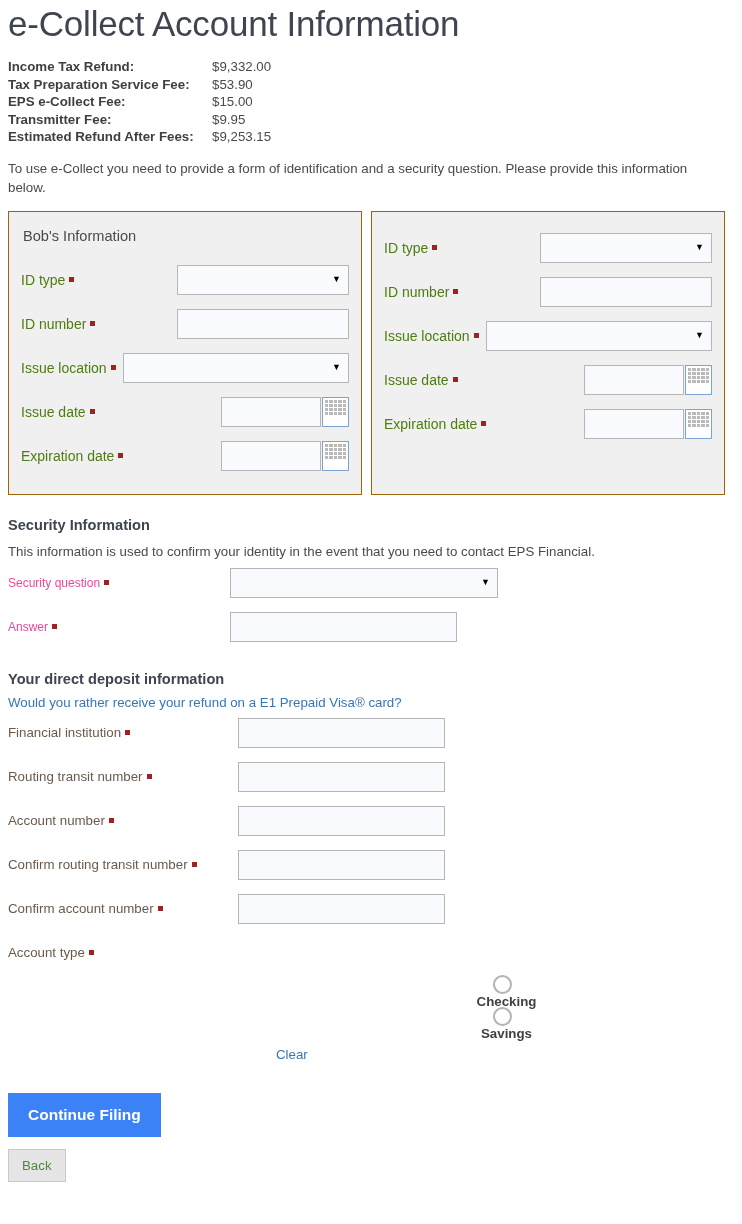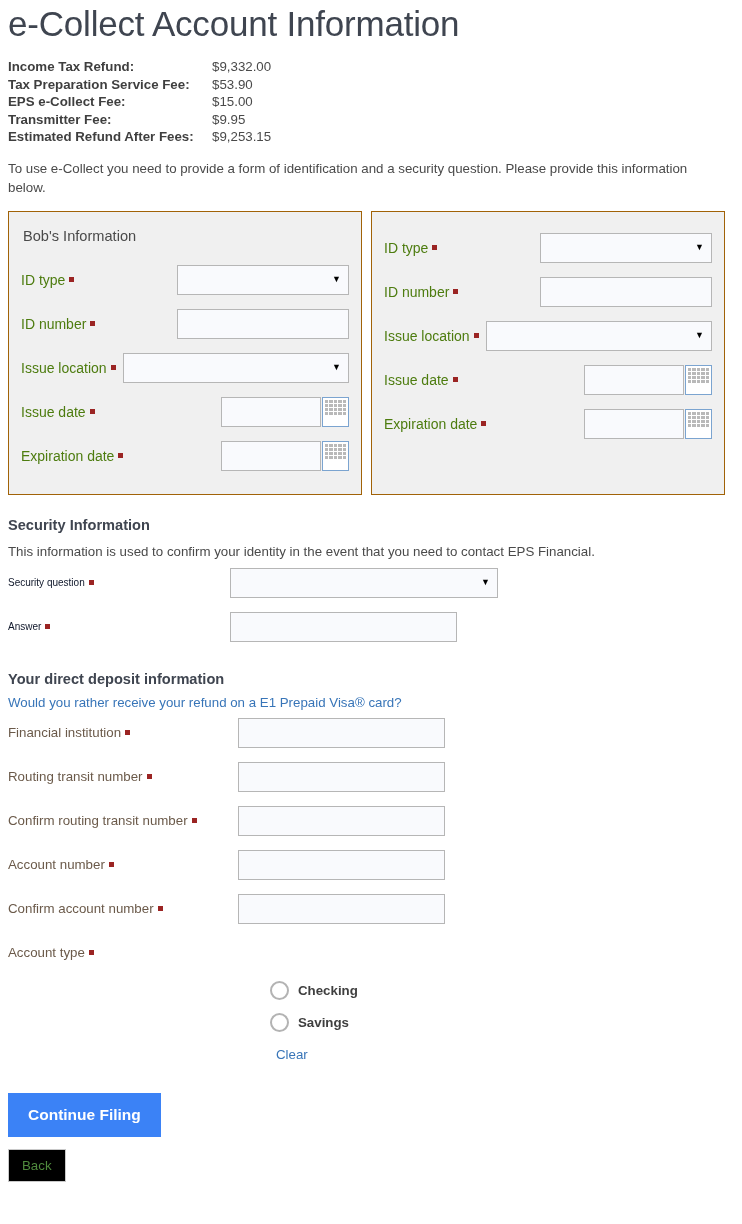--- a/index.html
+++ b/index.html
@@ -149,22 +149,22 @@
     text-align: right;
   }
 
   .srow {
     display: flex;
     align-items: center;
     height: 44px;
   }
   .srow .slabel {
     width: 222px;
-    font-size: 10px;
-    color: #0f172a;
+    font-size: 12px;
+    color: #ec4899;
   }
   .sel-secq { width: 268px; }
   .inp-answer { width: 227px; }
 
   
   .drow {
     display: flex;
     align-items: center;
     height: 44px;
     gap: 8px;
@@ -176,20 +176,21 @@
   }
   .inp-dd { width: 207px; }
 
   
   .radios { margin-left: 0; }
   .radio-line {
     display: flex;
     align-items: center;
     height: 32px;
     margin-left: 262px;
+    flex-direction: column;
   }
   .radio {
     width: 19px; height: 19px;
     border: 2px solid #b3b3b3;
     border-radius: 50%;
     background: #fff;
     flex: none;
   }
   .radio-label {
     font-size: 13.3px;
@@ -212,21 +213,21 @@
     color: #ffffff;
     font-weight: bold;
     font-size: 15.5px;
     padding: 13px 20px;
     cursor: pointer;
     font-family: "Liberation Sans", sans-serif;
     display: block;
   }
   .btn-back {
     margin-top: 12px;
-    background: #000000;
+    background: #e5e5e5;
     border: 1px solid #c9c9c9;
     color: #4f8a3d;
     font-size: 13.3px;
     padding: 8px 13px;
     cursor: pointer;
     font-family: "Liberation Sans", sans-serif;
     display: block;
   }
 </style>
 </head>
@@ -476,25 +477,25 @@
 
   <div class="drow">
     <span class="dlabel"><span>Financial institution</span><span class="req"></span></span>
     <span class="inp inp-dd"></span>
   </div>
   <div class="drow">
     <span class="dlabel"><span>Routing transit number</span><span class="req"></span></span>
     <span class="inp inp-dd"></span>
   </div>
   <div class="drow">
+    <span class="dlabel"><span>Account number</span><span class="req"></span></span>
+    <span class="inp inp-dd"></span>
+  </div>
+  <div class="drow">
     <span class="dlabel"><span>Confirm routing transit number</span><span class="req"></span></span>
-    <span class="inp inp-dd"></span>
-  </div>
-  <div class="drow">
-    <span class="dlabel"><span>Account number</span><span class="req"></span></span>
     <span class="inp inp-dd"></span>
   </div>
   <div class="drow">
     <span class="dlabel"><span>Confirm account number</span><span class="req"></span></span>
     <span class="inp inp-dd"></span>
   </div>
 
   <div class="drow">
     <span class="dlabel"><span>Account type</span><span class="req"></span></span>
   </div>

